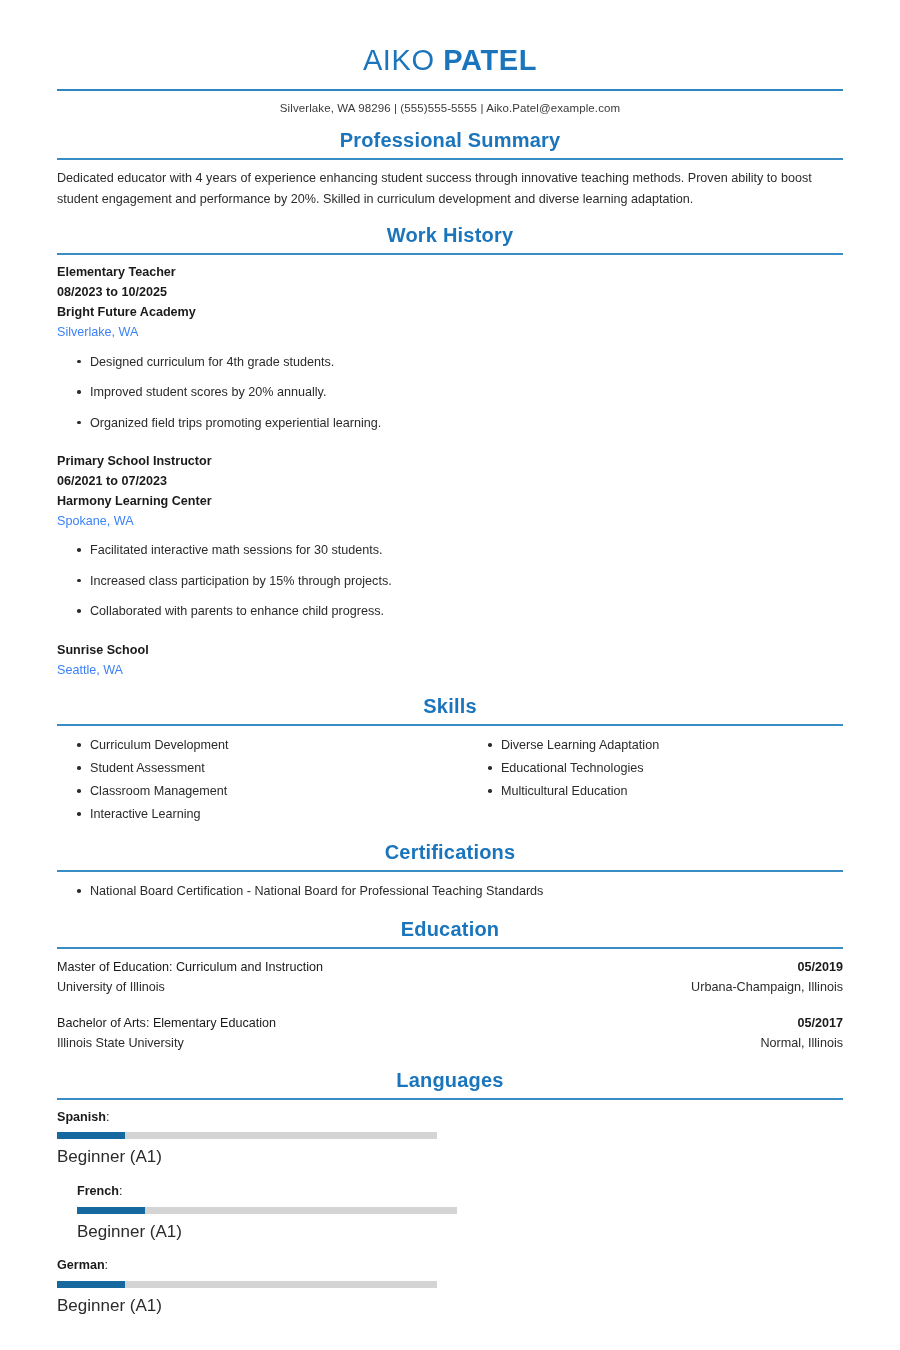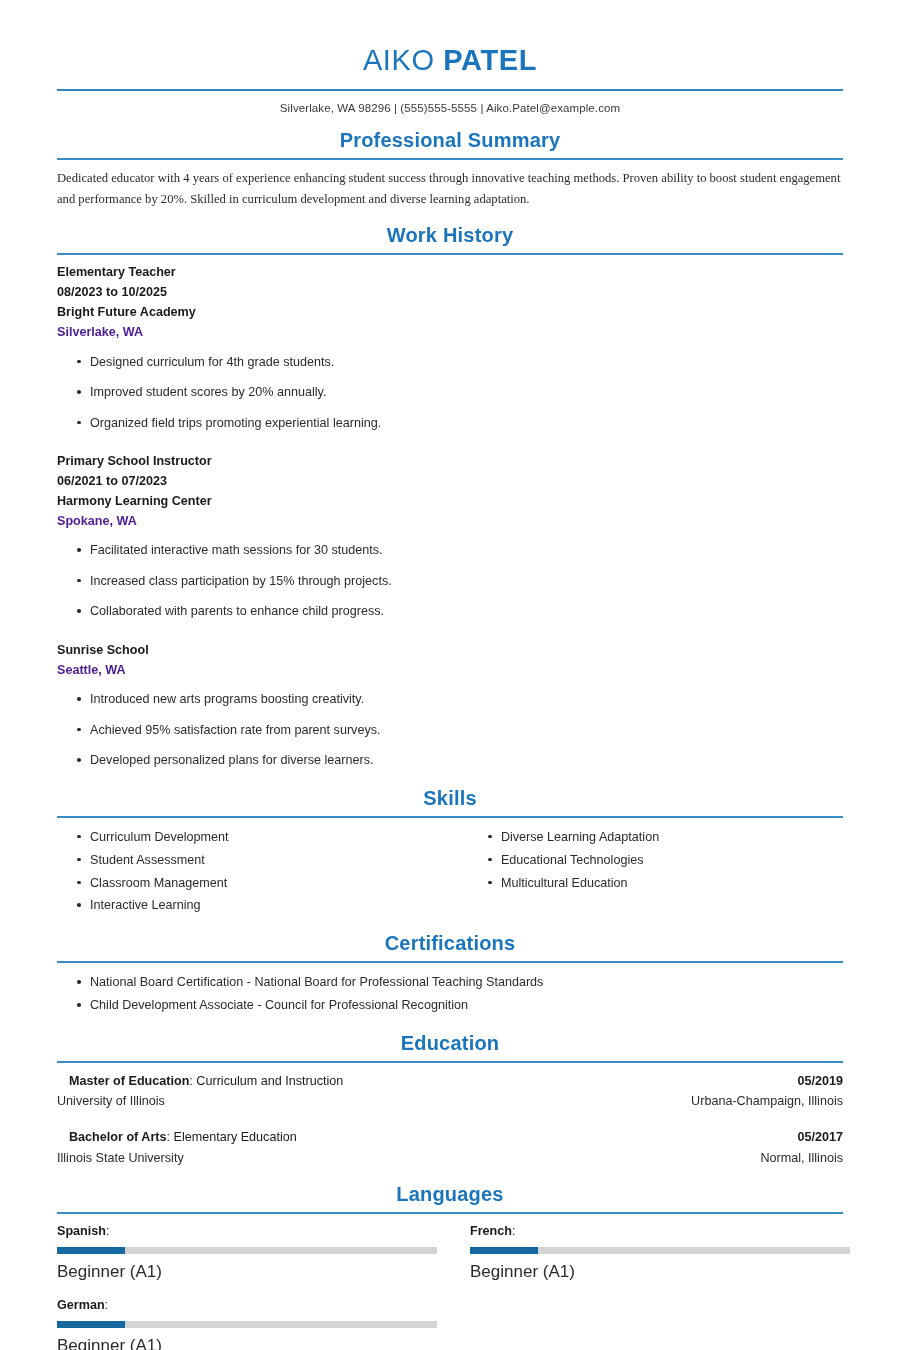--- a/index.html
+++ b/index.html
@@ -75,38 +75,37 @@
     background: #3A8DC4;
     margin-top: 6px;
   }
   .section-body { padding-top: 8px; }
 
   
   .summary {
     font-size: 12.6px;
     line-height: 1.62;
     color: #2b2b2b;
-    font-family: Liberation Serif, serif;
   }
 
   
   .job { margin-bottom: 4px; }
   .job + .job { margin-top: 18px; }
   .job-row {
     display: flex;
     justify-content: space-between;
     align-items: baseline;
     font-size: 12.6px;
     line-height: 1.58;
     flex-direction: column;
   }
   .job-title { font-weight: 700; color: #1a1a1a; }
   .job-dates { font-weight: 700; color: #1a1a1a; text-align: right; }
   .job-company { font-weight: 700; color: #1a1a1a; }
-  .job-location { font-weight: 700; color: #4c1d95; text-align: right; }
+  .job-location { font-weight: 400; color: #3b82f6; text-align: right; }
 
   ul.bullets {
     margin: 3px 0 0 0;
     padding-left: 33px;
     list-style: none;
   }
   ul.bullets li {
     position: relative;
     font-size: 12.6px;
     line-height: 1.78;
@@ -181,29 +180,30 @@
   .edu { }
   .edu + .edu { margin-top: 16px; }
   .edu-row {
     display: flex;
     justify-content: space-between;
     align-items: baseline;
     font-size: 12.6px;
     line-height: 1.6;
   }
   .edu-degree { color: #1a1a1a; }
-  .edu-degree .bold { font-weight: 700; margin-left: 12px; }
+  .edu-degree .bold { font-weight: 400; }
   .edu-date { font-weight: 700; color: #1a1a1a; text-align: right; }
   .edu-school { color: #2b2b2b; }
   .edu-place { color: #2b2b2b; text-align: right; }
 
   
   .lang-grid {
     display: flex;
     flex-wrap: wrap;
+    flex-direction: column;
   }
   .lang-item {
     width: 50%;
     margin-bottom: 12px;
   }
   .lang-item.right { padding-left: 20px; }
   .lang-name {
     font-size: 12.6px;
     font-weight: 700;
     color: #1a1a1a;
@@ -288,25 +288,20 @@
             <li>Increased class participation by 15% through projects.</li>
             <li>Collaborated with parents to enhance child progress.</li>
           </ul>
         </div>
 
         <div class="job">
           <div class="job-row">
             <div class="job-company">Sunrise School</div>
             <div class="job-location">Seattle, WA</div>
           </div>
-          <ul class="bullets">
-            <li>Introduced new arts programs boosting creativity.</li>
-            <li>Achieved 95% satisfaction rate from parent surveys.</li>
-            <li>Developed personalized plans for diverse learners.</li>
-          </ul>
         </div>
 
       </div>
     </div>
 
     <div class="section">
       <div class="section-title">Skills</div>
       <div class="section-rule"></div>
       <div class="section-body">
         <div class="two-col">
@@ -328,21 +323,20 @@
         </div>
       </div>
     </div>
 
     <div class="section">
       <div class="section-title">Certifications</div>
       <div class="section-rule"></div>
       <div class="section-body">
         <ul class="certs">
           <li>National Board Certification - National Board for Professional Teaching Standards</li>
-          <li>Child Development Associate - Council for Professional Recognition</li>
         </ul>
       </div>
     </div>
 
     <div class="section">
       <div class="section-title">Education</div>
       <div class="section-rule"></div>
       <div class="section-body">
 
         <div class="edu">

